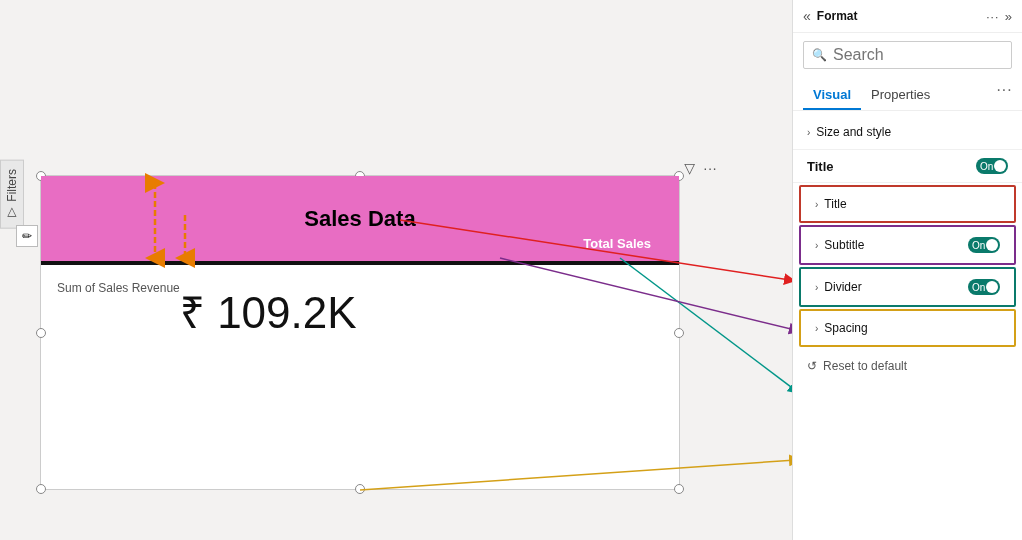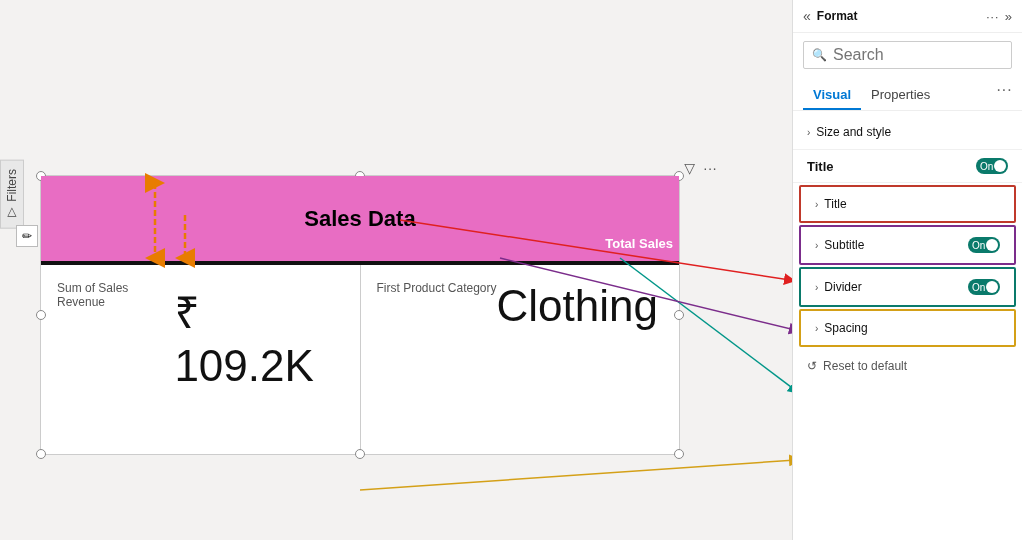--- a/index.html
+++ b/index.html
@@ -37,21 +37,21 @@
       align-items: center;
       gap: 4px;
     }
 
     
     .visual-card {
       position: absolute;
       left: 40px;
       top: 175px;
       width: 640px;
-      height: 280px;
+      height: 315px;
       background: #fff;
       border: 1px solid #ccc;
     }
 
     
     .card-header {
       background: #e86dc3;
       height: 85px;
       position: relative;
       display: flex;
@@ -60,21 +60,21 @@
     }
 
     .card-header-title {
       font-size: 22px;
       font-weight: 700;
       color: #000;
     }
 
     .card-header-subtitle {
       position: absolute;
-      right: 6px;
+      right: 28px;
       bottom: 10px;
       font-size: 13px;
       font-weight: 600;
       color: #fff;
     }
 
     
     .card-divider {
       height: 4px;
       background: #111;
@@ -368,24 +368,20 @@
       <span class="card-header-title">Sales Data</span>
       <span class="card-header-subtitle">Total Sales</span>
     </div>
 
     <div class="card-divider"></div>
 
     <div class="card-body">
       <div class="card-col">
         <span class="col-label">Sum of Sales Revenue</span>
         <span class="col-value">₹ 109.2K</span>
-      </div>
-      <div class="card-col">
-        <span class="col-label">First Product Category</span>
-        <span class="col-value">Clothing</span>
       </div>
     </div>
   </div>
 
   <svg class="annotations-svg">
 
     <defs>
       <marker id="arrow-orange-up" markerWidth="8" markerHeight="8" refX="4" refY="4" orient="auto">
         <path d="M4,0 L0,8 L8,8 Z" fill="#e87c00"></path>
       </marker>

